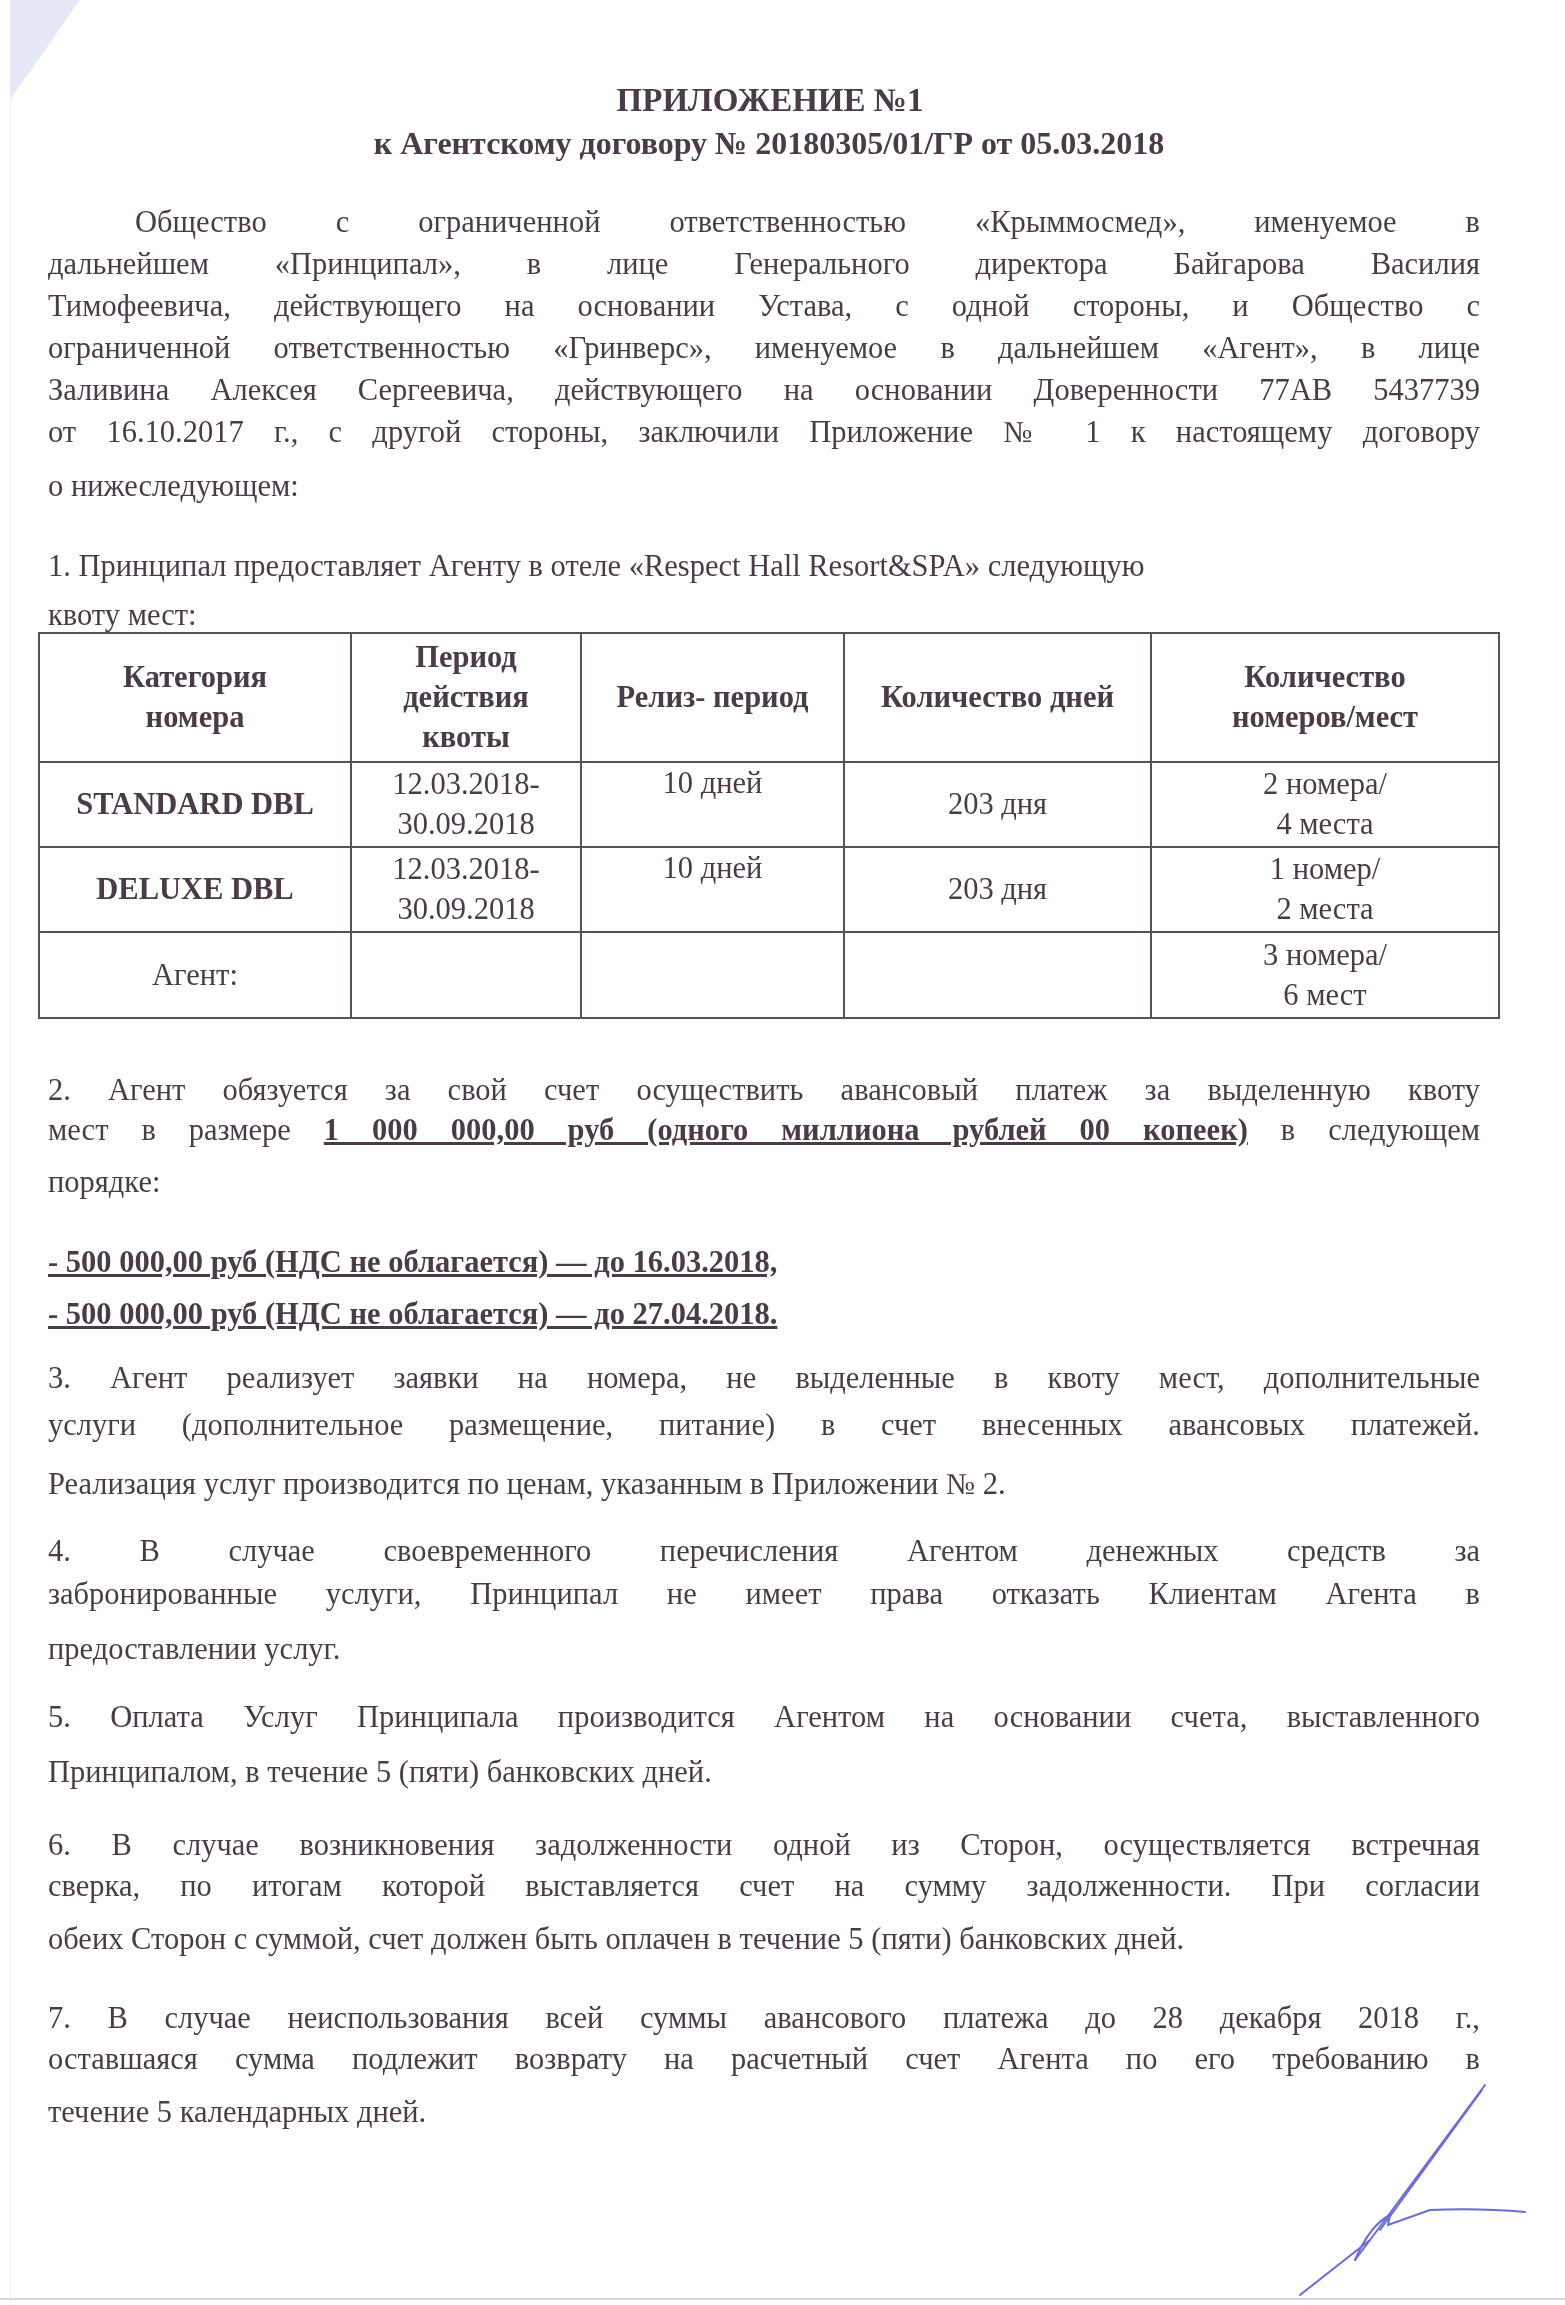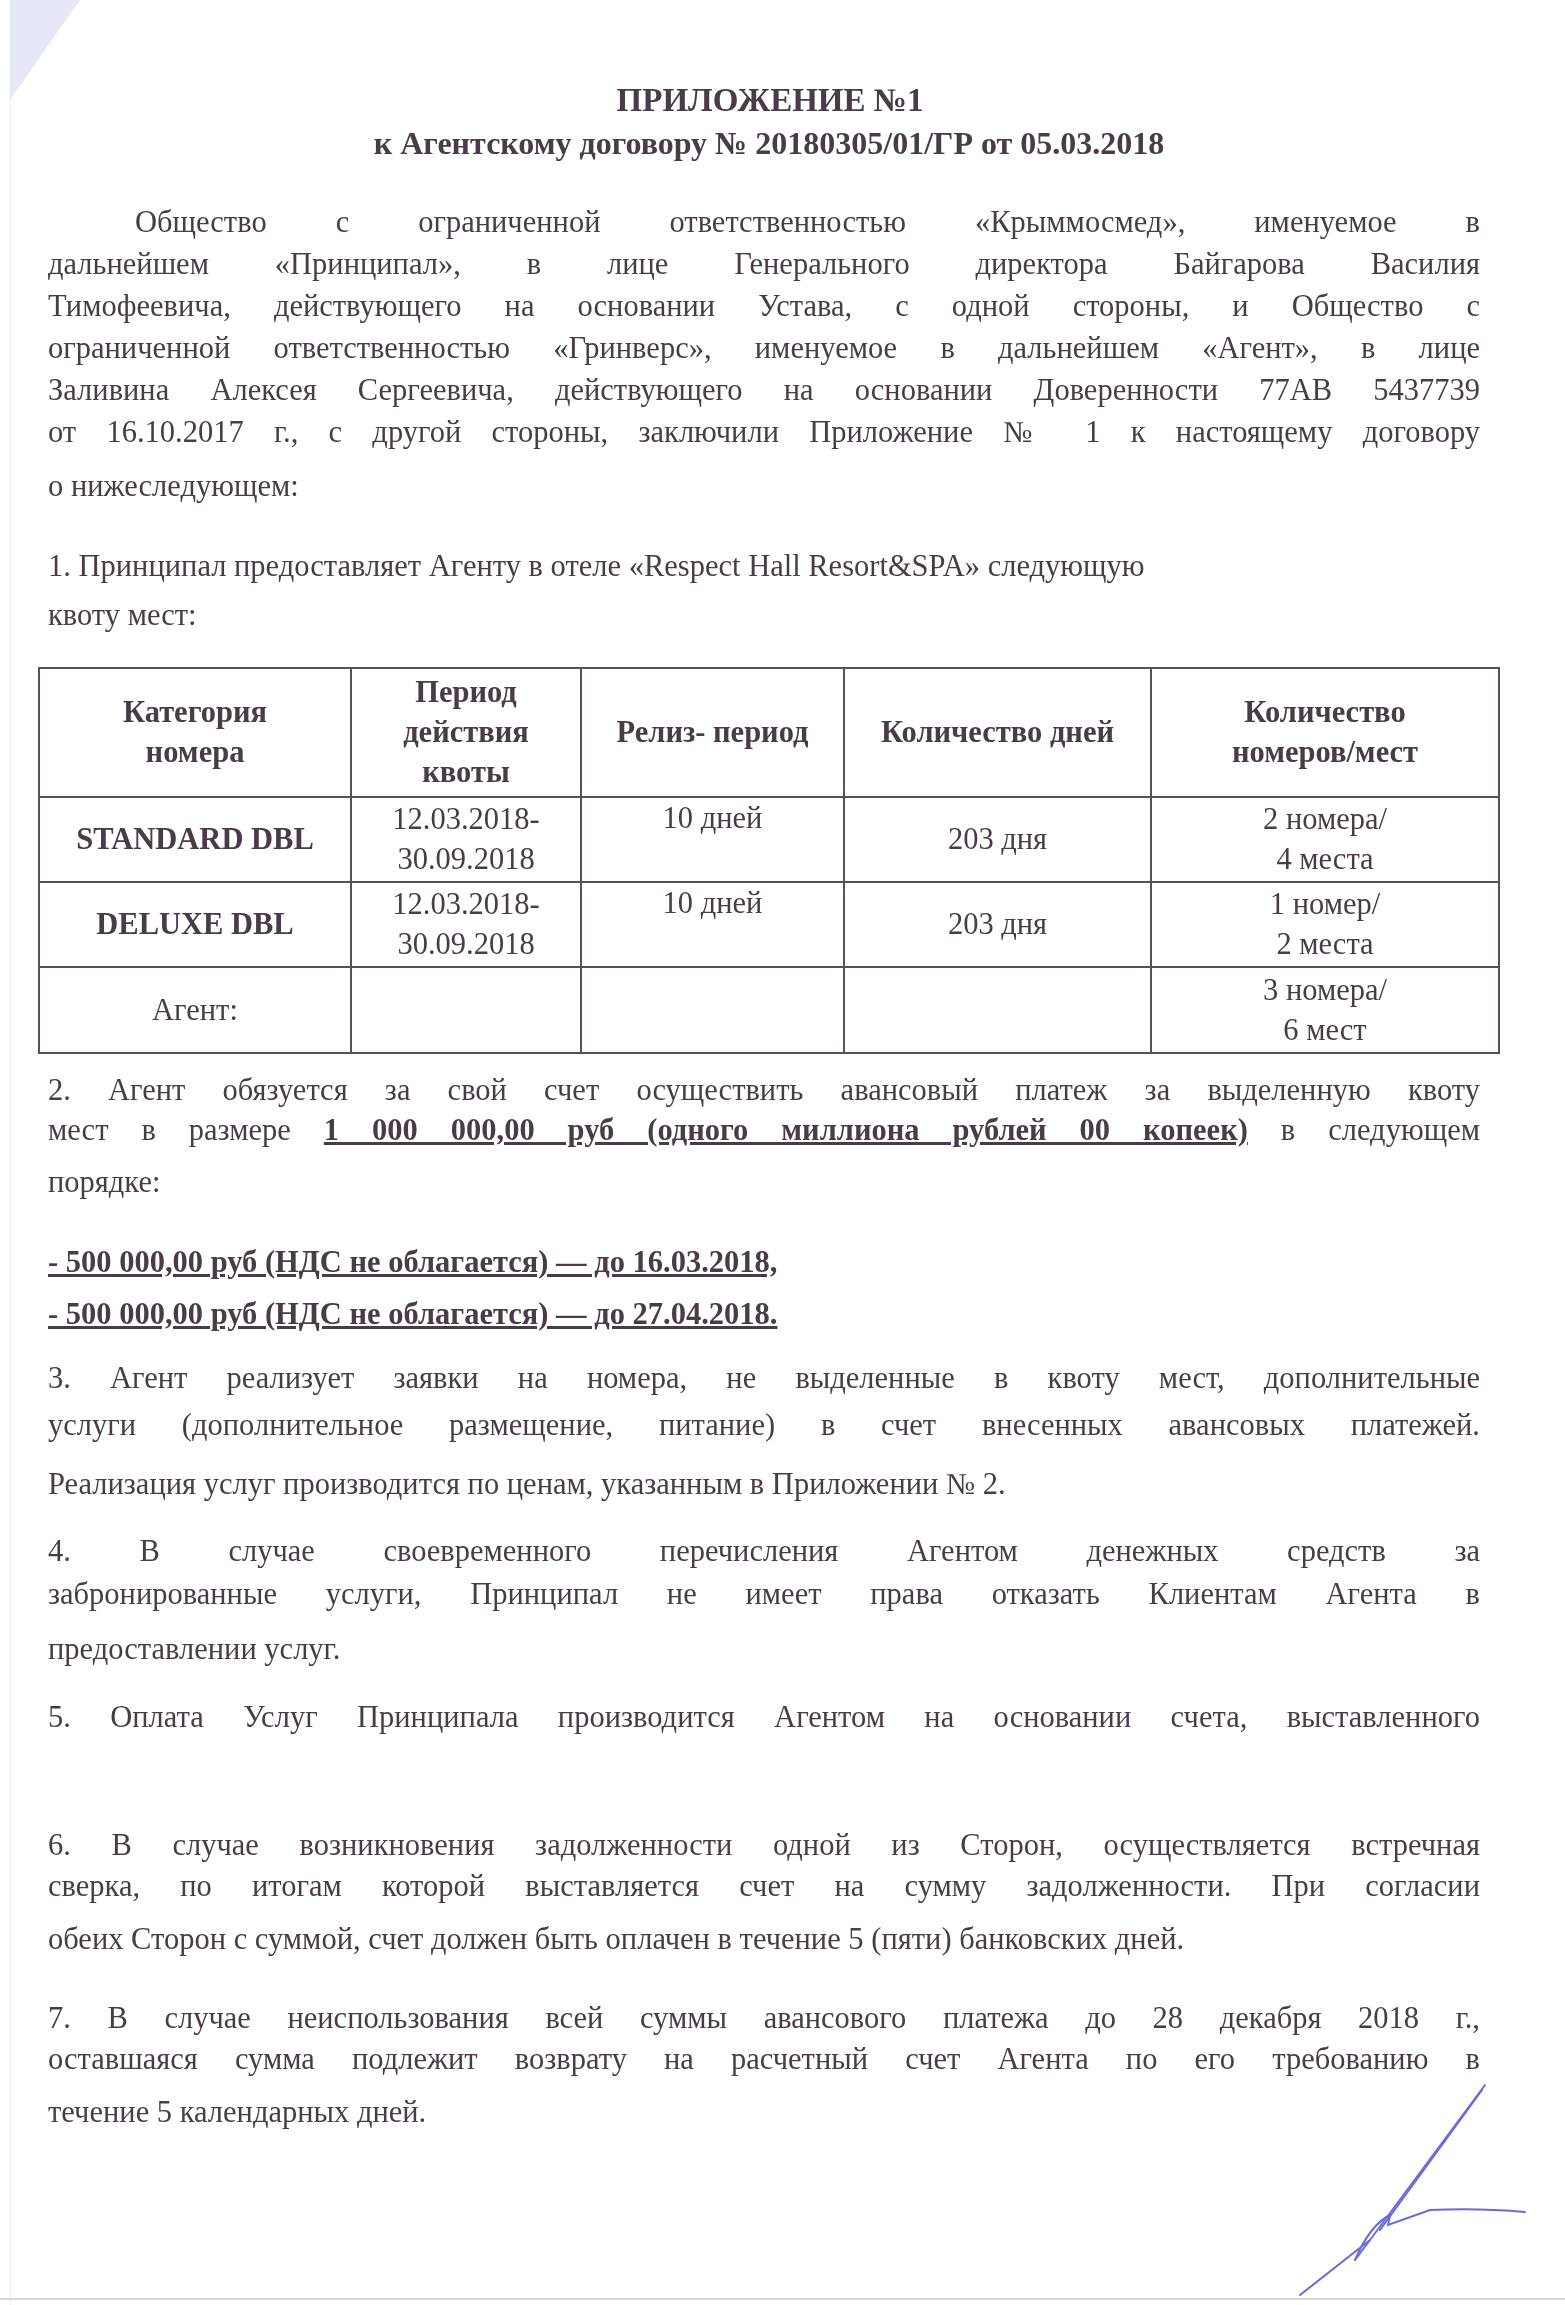--- a/index.html
+++ b/index.html
@@ -15,21 +15,21 @@
   .title2 { position: absolute; top: 123px; left: 8px; width: 1522px; text-align: center;
             font-weight: bold; font-size: 32px; line-height: 40px; }
 
   .para { position: absolute; left: 48px; width: 1432px; font-size: 30.5px; line-height: 42px; text-align: justify; }
   .para .line { display: block; height: 42px; white-space: nowrap; text-align: justify; text-align-last: justify; }
   .para .line.last { text-align-last: left; margin-top: 12px; }
   .para .line.indent { padding-left: 87px; }
   .b { font-weight: bold; text-decoration: underline; }
 
   .quota { position: absolute; left: 38px; top: 632px; width: 1460px; height: 387px;
-           border-collapse: collapse; table-layout: fixed; font-size: 30.5px; margin-top: 35px; }
+           border-collapse: collapse; table-layout: fixed; font-size: 30.5px; }
   .quota td, .quota th { border: 2px solid #5b5058; text-align: center; padding: 0 4px; line-height: 40px; }
   .quota th { font-weight: bold; vertical-align: middle; }
   .quota .hdr { height: 127px; }
   .quota .r1, .quota .r2 { height: 84px; }
   .quota .r3 { height: 85px; }
   .quota td.top { vertical-align: top; padding-top: 0; }
   .quota td.mid { vertical-align: middle; }
   .quota td.cat { font-weight: bold; vertical-align: middle; }
 
   .signature { position: absolute; left: 1270px; top: 2030px; width: 300px; height: 270px; }
@@ -144,20 +144,21 @@
 </div>
 
 <div class="para" style="top:1530px; line-height:43px">
   <span class="line" style="height:43px">4. В случае своевременного перечисления Агентом денежных средств за</span>
   <span class="line" style="height:43px">забронированные услуги, Принципал не имеет права отказать Клиентам Агента в</span>
   <span class="line last" style="height:43px">предоставлении услуг.</span>
 </div>
 
 <div class="para" style="top:1696px; line-height:43px">
   <span class="line" style="height:43px">5. Оплата Услуг Принципала производится Агентом на основании счета, выставленного</span>
+  <span class="line last" style="height:43px">Принципалом, в течение 5 (пяти) банковских дней.</span>
 </div>
 
 <div class="para" style="top:1825px; line-height:41px">
   <span class="line" style="height:41px">6. В случае возникновения задолженности одной из Сторон, осуществляется встречная</span>
   <span class="line" style="height:41px">сверка, по итогам которой выставляется счет на сумму задолженности. При согласии</span>
   <span class="line last" style="height:41px">обеих Сторон с суммой, счет должен быть оплачен в течение 5 (пяти) банковских дней.</span>
 </div>
 
 <div class="para" style="top:1998px; line-height:41px">
   <span class="line" style="height:41px">7. В случае неиспользования всей суммы авансового платежа до 28 декабря 2018 г.,</span>

